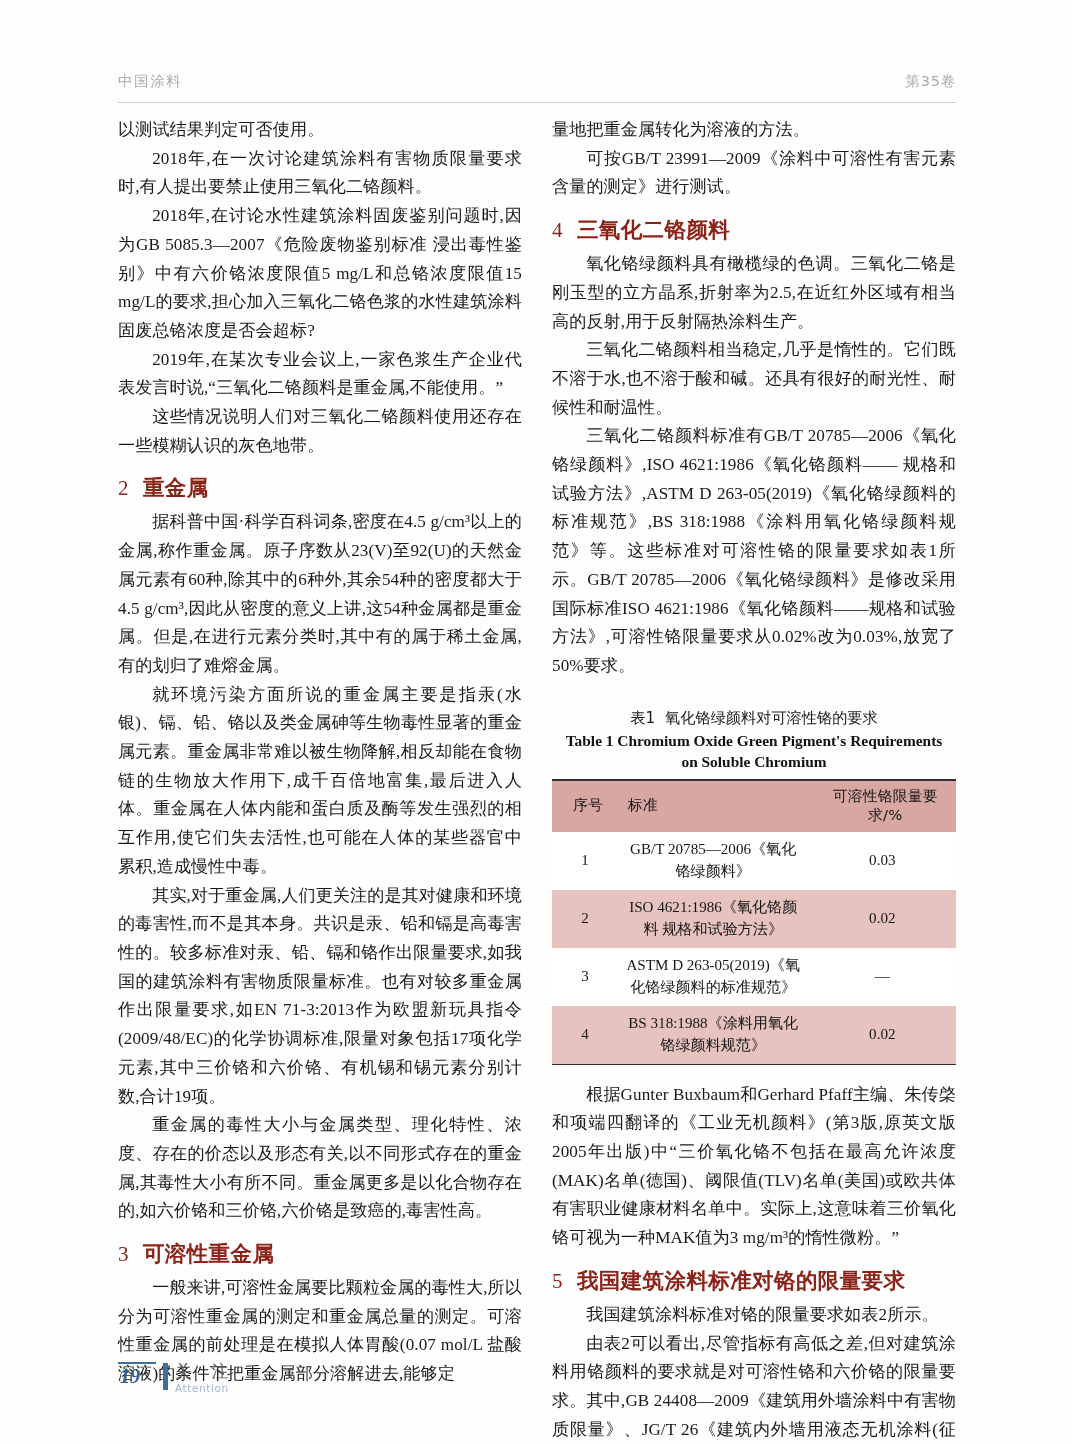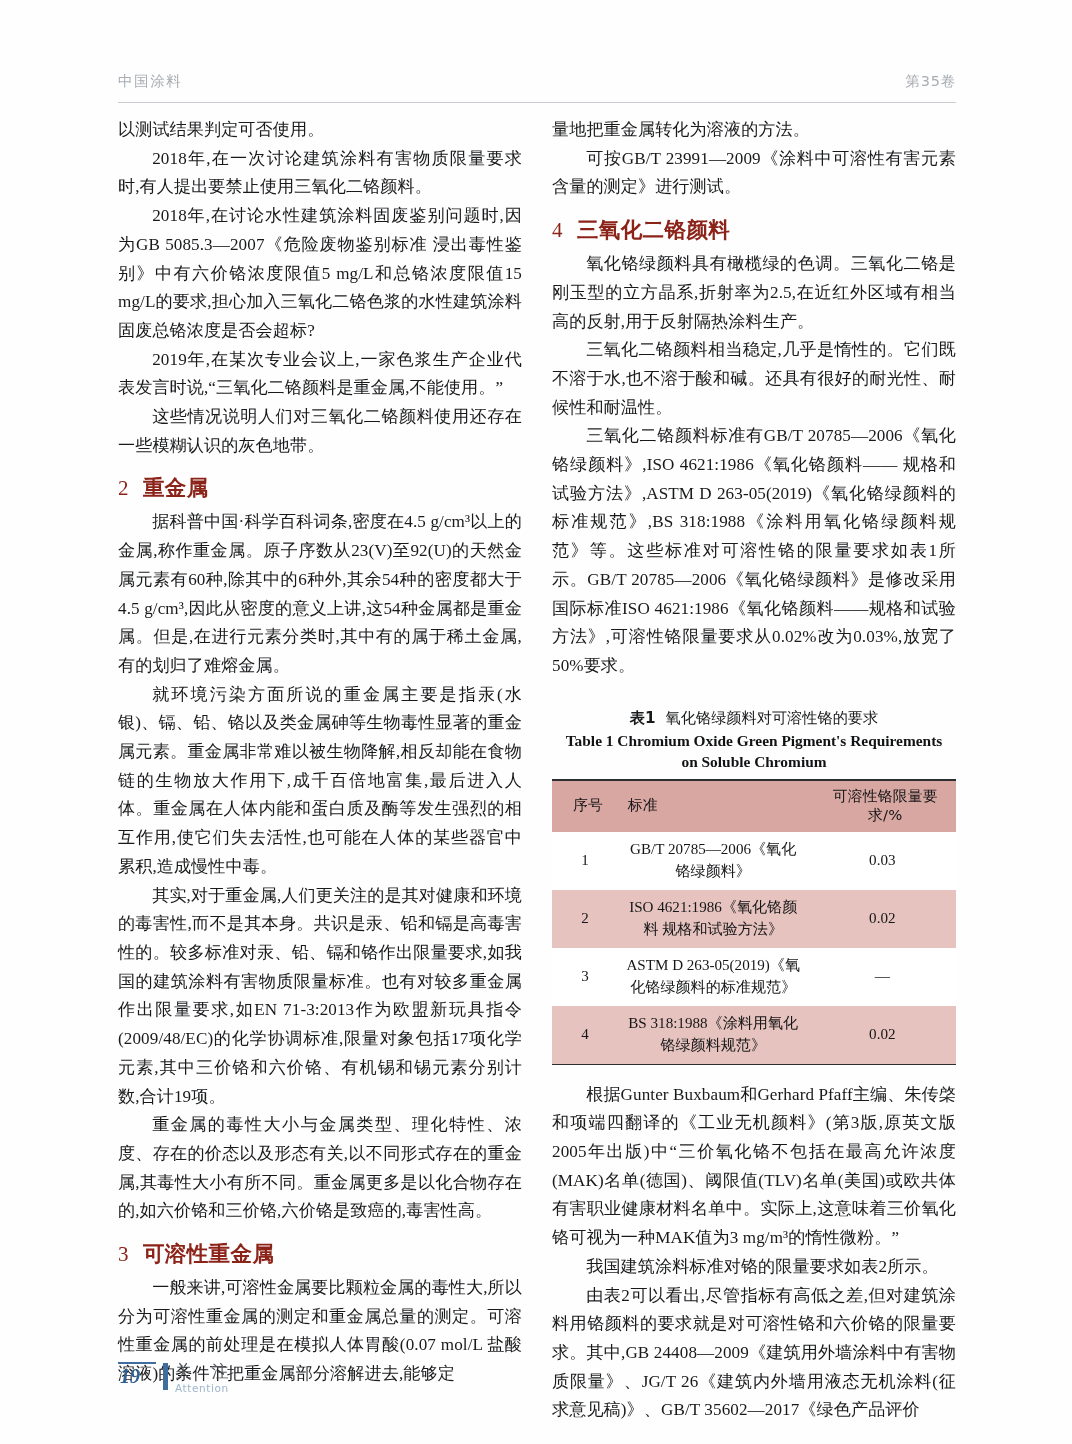--- a/index.html
+++ b/index.html
@@ -88,21 +88,21 @@
     margin-bottom: 16px;
   }
   .cap-cn {
     text-align: center;
     font-size: 15.2px;
     color: #18191b;
     line-height: 22px;
     margin-bottom: 1px;
     font-family: "DejaVu Sans", "Liberation Sans", sans-serif;
   }
-  .cap-cn .lbl { font-weight: bold; margin-right: 10px; }
+  .cap-cn .lbl { font-weight: normal; margin-right: 10px; }
   .cap-en {
     text-align: center;
     font-size: 15.4px;
     font-weight: bold;
     line-height: 21px;
     color: #111214;
     font-family: "Liberation Serif", "DejaVu Serif", serif;
   }
   table.tbl {
     margin-top: 7px;
@@ -268,20 +268,23 @@
               <td class="no">4</td>
               <td class="std">BS 318:1988《涂料用氧化铬绿颜料规范》</td>
               <td class="lim">0.02</td>
             </tr>
           </tbody>
         </table>
       </div>
 
       <p class="para">根据Gunter Buxbaum和Gerhard Pfaff主编、朱传棨和项端四翻译的《工业无机颜料》(第3版,原英文版2005年出版)中“三价氧化铬不包括在最高允许浓度(MAK)名单(德国)、阈限值(TLV)名单(美国)或欧共体有害职业健康材料名单中。实际上,这意味着三价氧化铬可视为一种MAK值为3 mg/m³的惰性微粉。”</p>
 
+      <h2 class="sec tight">
+        <span class="num">5</span><span>我国建筑涂料标准对铬的限量要求</span>
+      </h2>
       <p class="para">我国建筑涂料标准对铬的限量要求如表2所示。</p>
       <p class="para">由表2可以看出,尽管指标有高低之差,但对建筑涂料用铬颜料的要求就是对可溶性铬和六价铬的限量要求。其中,GB 24408—2009《建筑用外墙涂料中有害物质限量》、JG/T 26《建筑内外墙用液态无机涂料(征求意见稿)》、GB/T 35602—2017《绿色产品评价</p>
     </div>
   </div>
 
   <div class="footer">
     <div class="pg-wrap">
       <div class="pg-rule"></div>
       <div class="pg-num">19</div>
     </div>

